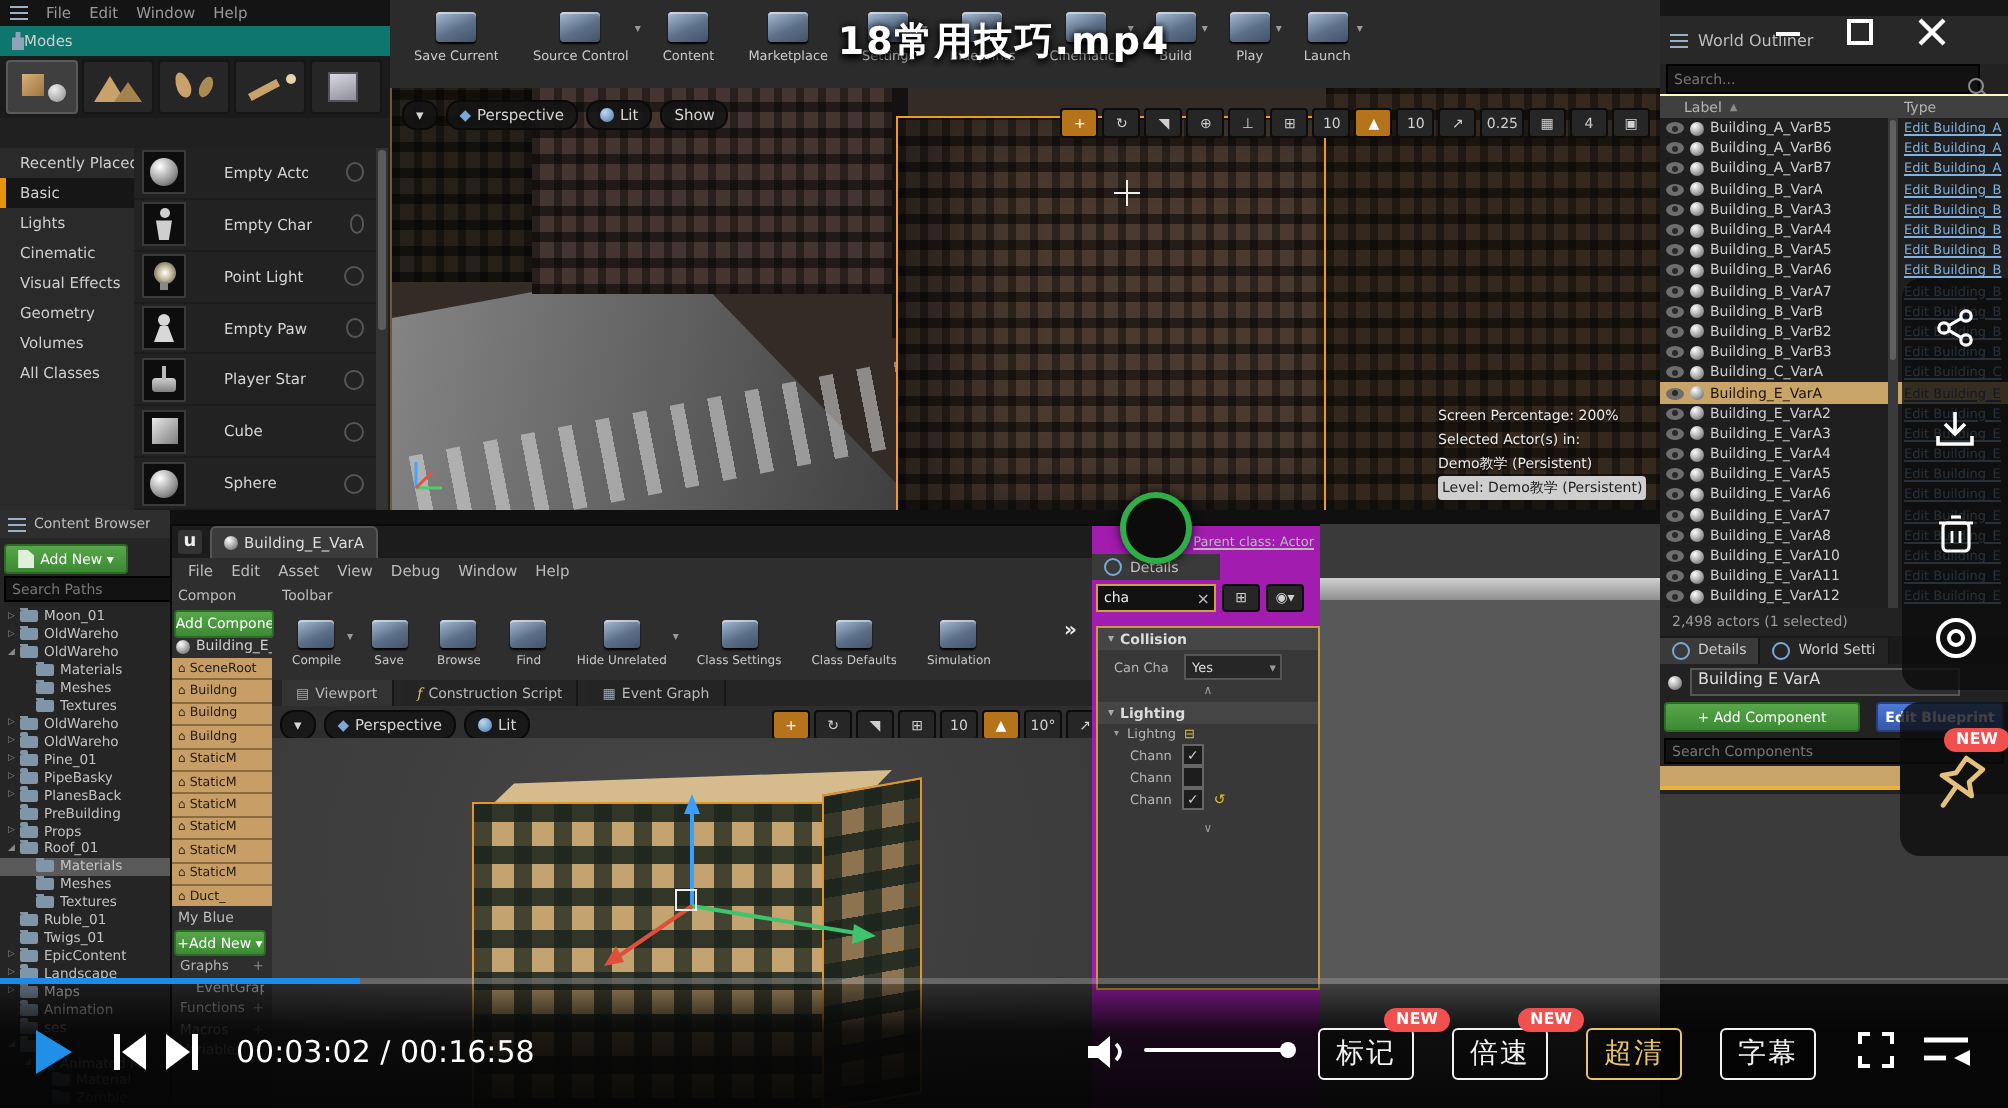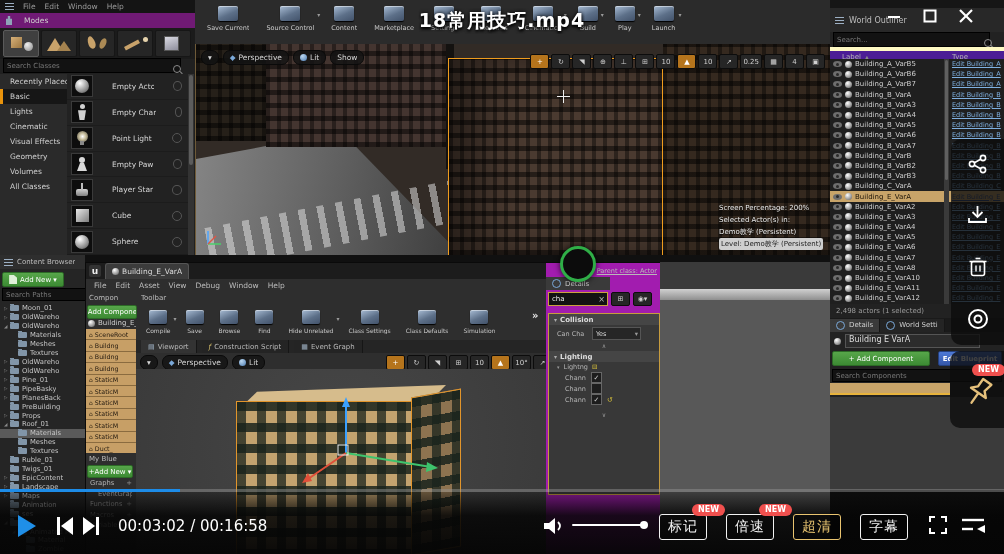--- a/index.html
+++ b/index.html
@@ -106,36 +106,32 @@
     <div class="f" style="height:13px;background:#141414;padding-left:5px;gap:9px;font-size:7.5px;color:#9a9a9a">
       <span class="lines"></span>
       <div class="f" style="gap:9px">
 
       <span>File</span>
           <span>Edit</span>
           <span>Window</span>
           <span>Help</span>
         </div>
     </div>
-    <div class="f" style="height:15px;background:#701a75;padding-left:6px;gap:12px">
+    <div class="f" style="height:15px;background:#0f766e;padding-left:6px;gap:0">
       <span style="width:6px;height:9px;background:#8fa3b8;clip-path:polygon(30% 0,70% 0,70% 30%,100% 30%,100% 100%,0 100%,0 30%,30% 30%)"></span>
       <span style="font-size:7.5px;color:#cfcfcf">Modes</span>
     </div>
     <div class="f" style="height:31px;background:#1b1b1b;gap:2px;padding-left:3px">
 
     <span class="mico selected mi-place"></span>
         <span class="mico mi-landscape"></span>
         <span class="mico mi-foliage"></span>
         <span class="mico mi-paint"></span>
         <span class="mico mi-geometry"></span>
       </div>
-    <div class="a f" style="left:3px;top:59px;width:186px;height:13px">
-      <input class="inp" style="width: 100%; height: 100%;" placeholder="Search Classes">
-      <span class="mag a" style="right:8px;top:3px"></span>
-    </div>
     <div class="a col" style="left:0;top:74px;width:67px;height:181px;background:#2a2a2a">
 
     <div class="cat nw">Recently Placed</div>
         <div class="cat nw selected">Basic</div>
         <div class="cat nw">Lights</div>
         <div class="cat nw">Cinematic</div>
         <div class="cat nw">Visual Effects</div>
         <div class="cat nw">Geometry</div>
         <div class="cat nw">Volumes</div>
         <div class="cat nw">All Classes</div>
@@ -317,21 +313,21 @@
   <div class="a" style="left:830px;top:0;width:174px;height:490px;background:#222">
     <div style="height:8px;background:#161616"></div>
     <div class="f" style="height:24px;background:#282828;gap:5px;padding-left:5px">
       <span class="lines"></span>
       <span style="font-size:8px;color:#bdbdbd">World Outliner</span>
     </div>
     <div class="a f" style="left:3px;top:33px;width:165px;height:13px">
       <input class="inp" style="width: 100%; height: 100%;" placeholder="Search...">
       <span class="mag a" style="right:6px;top:3px"></span>
     </div>
-    <div class="f" style="position:absolute;left:0;top:47px;width:174px;height:12px;background:#4c1d95;font-size:7px;color:#b5b5b5;border-top:4px solid #fef9c3;border-bottom:1px solid #1a1a1a">
+    <div class="f" style="position:absolute;left:0;top:47px;width:174px;height:12px;background:#404040;font-size:7px;color:#b5b5b5;border-top:1px solid #fef9c3;border-bottom:1px solid #1a1a1a">
       <span style="padding-left:12px">Label</span>
       <span style="font-size:5px;margin-left:4px;color:#8a8a8a">▲</span>
       <span style="position:absolute;left:122px">Type</span>
     </div>
     <div class="a col" style="left:0;top:59px;width:174px;height:245px;background:#1f1f1f;overflow:hidden">
 
         <div class="orow">
           <span class="eye"></span>
           <span class="dot"></span>
           <span class="olabel">Building_A_VarB5</span>

